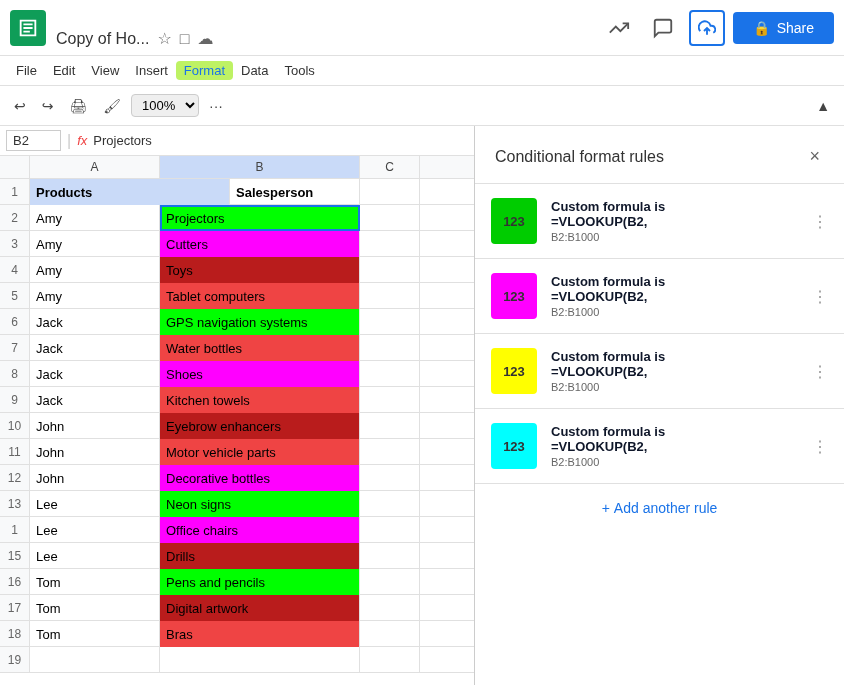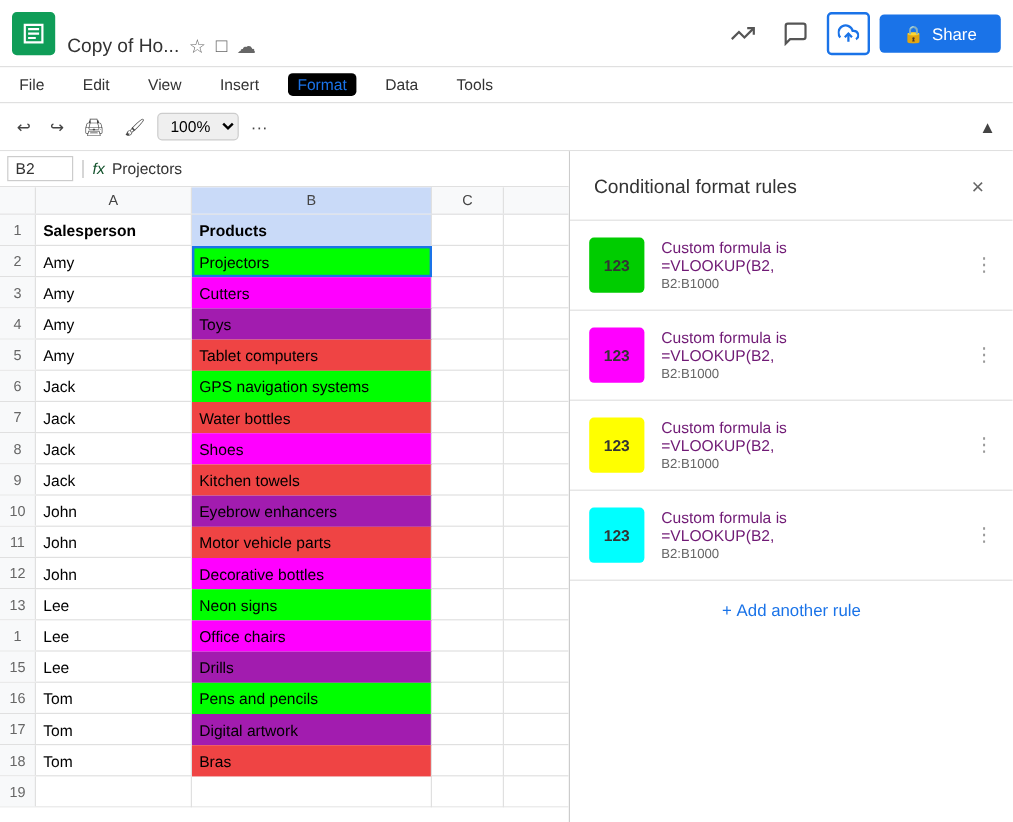--- a/index.html
+++ b/index.html
@@ -11,40 +11,40 @@
     .app-icon svg { width: 22px; height: 22px; }
     .title-area { flex: 1; margin-top: 22px; }
     .doc-title { font-size: 16px; font-weight: 500; color: #333; display: flex; align-items: center; gap: 8px; }
     .doc-title .star { color: #666; font-size: 16px; cursor: pointer; }
     .doc-title .folder { color: #666; font-size: 16px; cursor: pointer; }
     .doc-title .cloud { color: #666; font-size: 16px; cursor: pointer; }
     .header-right { display: flex; align-items: center; gap: 8px; }
     .btn-share { background: #1a73e8; color: #fff; border: none; padding: 8px 20px; border-radius: 4px; font-size: 14px; cursor: pointer; display: flex; align-items: center; gap: 6px; }
 
     
-    .menubar { display: flex; padding: 2px 8px; border-bottom: 1px solid #e0e0e0; height: 30px; align-items: center; gap: 16px; }
+    .menubar { display: flex; padding: 2px 8px; border-bottom: 1px solid #e0e0e0; height: 30px; align-items: center; gap: 0; }
     .menubar span { padding: 2px 8px; cursor: pointer; color: #333; font-size: 13px; border-radius: 4px; }
-    .menubar .active { background: #000000; color: #1a73e8; }
+    .menubar .active { background: #bef264; color: #1a73e8; }
 
     
     .toolbar { display: flex; align-items: center; padding: 4px 8px; border-bottom: 1px solid #e0e0e0; height: 40px; gap: 4px; }
     .toolbar-btn { border: none; background: none; cursor: pointer; padding: 4px 6px; border-radius: 4px; color: #444; font-size: 14px; }
     .zoom-select { border: 1px solid #ccc; border-radius: 4px; padding: 2px 6px; font-size: 13px; cursor: pointer; }
 
     
     .main { display: flex; height: calc(685px - 126px); }
 
     
     .spreadsheet { flex: 0 0 475px; overflow: hidden; border-right: 1px solid #ccc; }
 
     
     .formula-bar { display: flex; align-items: center; border-bottom: 1px solid #e0e0e0; height: 30px; padding: 0 6px; gap: 6px; background: #fff; }
     .cell-ref { border: 1px solid #ccc; padding: 2px 6px; font-size: 13px; width: 55px; color: #333; }
     .formula-divider { color: #ccc; font-size: 16px; }
-    .fx-label { color: #14532d; font-size: 13px; font-style: italic; }
+    .fx-label { color: #ef4444; font-size: 13px; font-style: italic; }
     .formula-content { font-size: 13px; color: #333; }
 
     
     .grid-container { overflow: hidden; }
     .grid-header-row { display: flex; background: #f8f9fa; border-bottom: 1px solid #e0e0e0; }
     .row-num-header { width: 30px; min-width: 30px; height: 22px; border-right: 1px solid #e0e0e0; }
     .col-header { height: 22px; border-right: 1px solid #e0e0e0; display: flex; align-items: center; justify-content: center; font-size: 12px; color: #444; font-weight: 500; }
     .col-a { width: 130px; min-width: 130px; }
     .col-b { width: 200px; min-width: 200px; background: #c9daf8; }
     .col-c { width: 60px; min-width: 60px; }
@@ -57,34 +57,34 @@
     .cell-c { width: 60px; min-width: 60px; }
 
     .header-row .cell-a { font-weight: bold; }
     .header-row .cell-b { font-weight: bold; background: #c9daf8; }
 
     .selected-cell { outline: 2px solid #1a73e8; outline-offset: -2px; }
 
     
     .bg-green { background-color: #00ff00; }
     .bg-magenta { background-color: #ff00ff; }
-    .bg-yellow { background-color: #a21caf; }
+    .bg-yellow { background-color: #b91c1c; }
     .bg-cyan { background-color: #ef4444; }
 
     
     .side-panel { flex: 1; background: #fff; overflow-y: auto; padding: 0; }
     .panel-header { display: flex; justify-content: space-between; align-items: center; padding: 16px 20px 12px; border-bottom: 1px solid #e0e0e0; }
     .panel-title { font-size: 16px; font-weight: 500; color: #333; }
     .close-btn { background: none; border: none; cursor: pointer; font-size: 18px; color: #666; padding: 4px; border-radius: 4px; }
 
     
     .rule-item { display: flex; align-items: center; padding: 14px 16px; border-bottom: 1px solid #e0e0e0; cursor: pointer; gap: 14px; }
     .rule-badge { width: 46px; height: 46px; border-radius: 4px; display: flex; align-items: center; justify-content: center; color: #333; font-size: 13px; font-weight: bold; flex-shrink: 0; text-align: right; }
     .rule-text { flex: 1; }
-    .rule-formula { font-size: 13px; color: #701a75; font-weight: 400; }
+    .rule-formula { font-size: 13px; color: #0f172a; font-weight: 700; }
     .rule-range { font-size: 11px; color: #666; margin-top: 2px; }
     .rule-menu { color: #999; font-size: 16px; cursor: pointer; }
 
     
     .add-rule { display: flex; align-items: center; justify-content: center; padding: 16px; color: #1a73e8; font-size: 14px; cursor: pointer; gap: 4px; }
   </style>
 </head>
 <body>
 
 <div class="header">
@@ -170,24 +170,24 @@
 
       <div class="grid-header-row">
         <div class="row-num-header"></div>
         <div class="col-header col-a">A</div>
         <div class="col-header col-b">B</div>
         <div class="col-header col-c">C</div>
       </div>
 
       <div class="grid-row header-row">
         <div class="row-num">1</div>
+        <div class="cell cell-b" style="background:#c9daf8;font-weight:bold;">Products</div>
         <div class="cell cell-a">
             <strong>Salesperson</strong>
           </div>
-        <div class="cell cell-b" style="background:#c9daf8;font-weight:bold;">Products</div>
         <div class="cell cell-c"></div>
       </div>
 
       <div class="grid-row">
         <div class="row-num">2</div>
         <div class="cell cell-a">Amy</div>
         <div class="cell cell-b bg-green selected-cell">Projectors</div>
         <div class="cell cell-c"></div>
       </div>
       <div class="grid-row">

